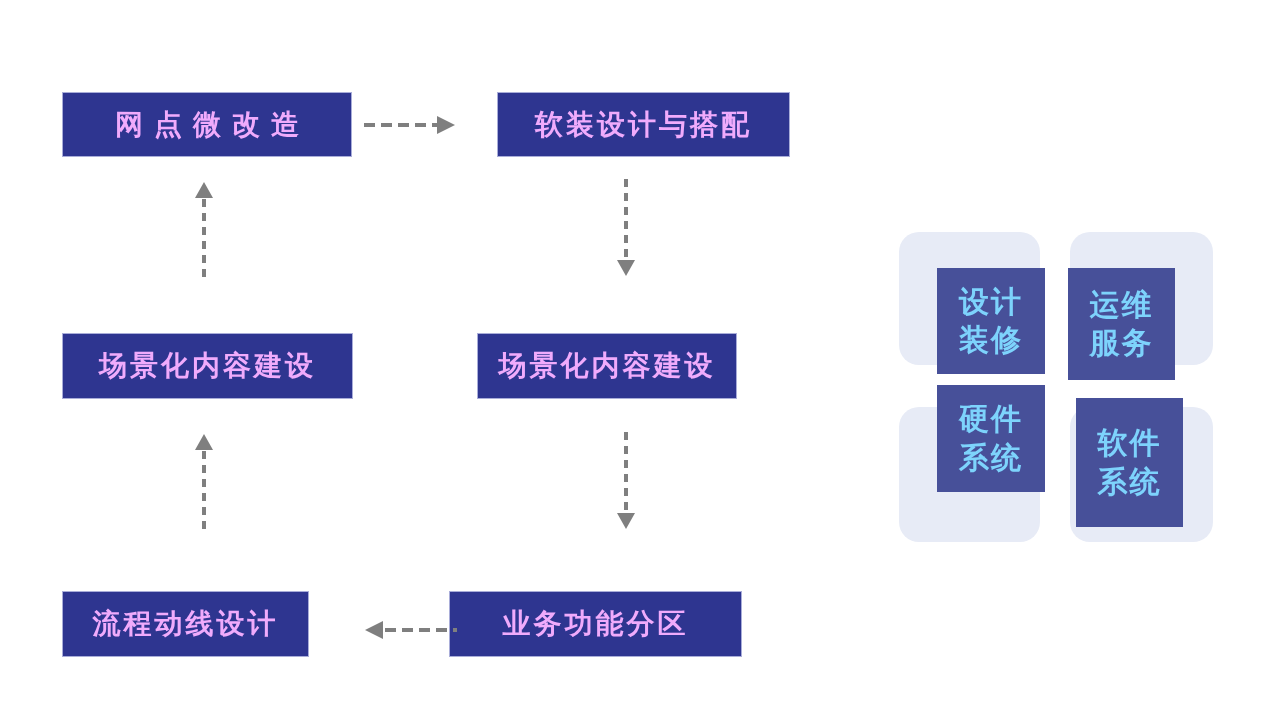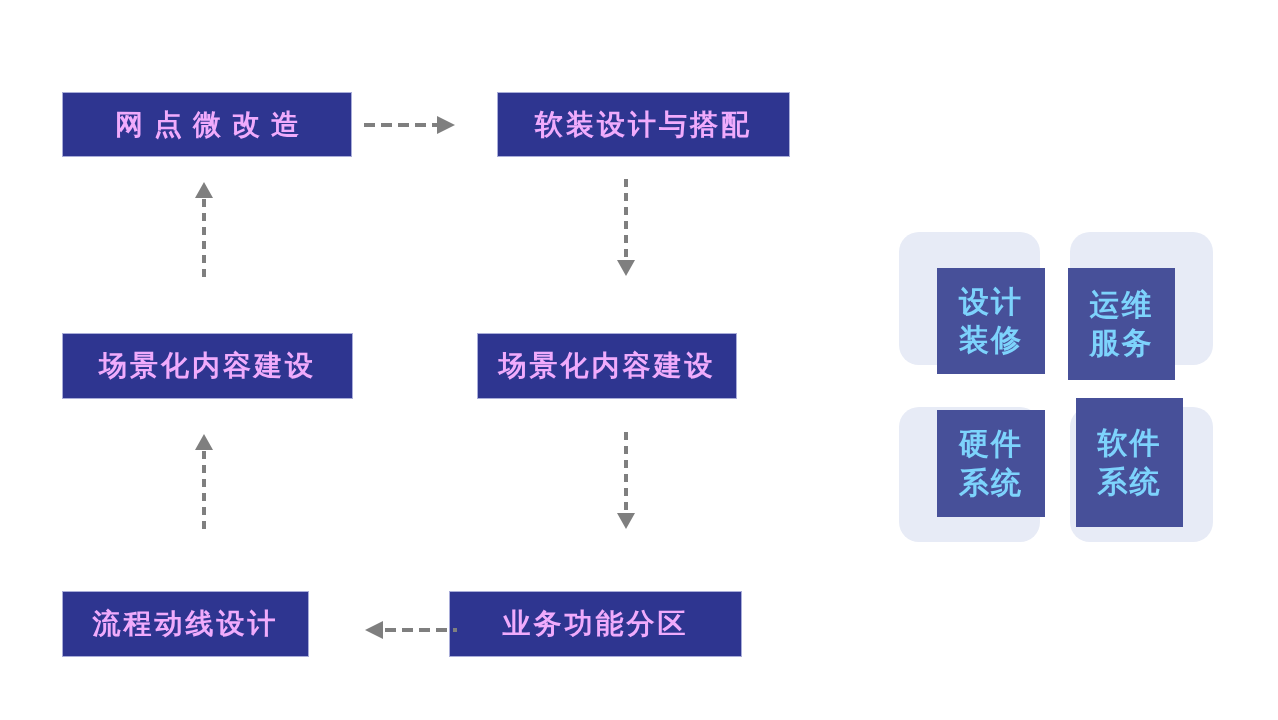--- a/index.html
+++ b/index.html
@@ -95,17 +95,17 @@
 <div class="grid-panel">
   <div class="grid-tile" style="left: 0px; top: 0px; width: 141px; height: 133px; background-color: rgb(231, 235, 246);"></div>
   <div class="grid-tile" style="left: 171px; top: 0px; width: 143px; height: 133px; background-color: rgb(231, 235, 246);"></div>
   <div class="grid-tile" style="left: 0px; top: 175px; width: 141px; height: 135px; background-color: rgb(231, 235, 246);"></div>
   <div class="grid-tile" style="left: 171px; top: 175px; width: 143px; height: 135px; background-color: rgb(231, 235, 246);"></div>
 
   <div class="grid-node" style="left: 38px; top: 36px; width: 108px; height: 106px; background-color: rgb(71, 80, 153);">设计
 装修</div>
   <div class="grid-node" style="left: 169px; top: 36px; width: 107px; height: 112px; background-color: rgb(71, 80, 153);">运维
 服务</div>
-  <div class="grid-node" style="left: 38px; top: 178px; width: 108px; height: 107px; background-color: rgb(71, 80, 153);">硬件
+  <div class="grid-node" style="left: 38px; top: 153px; width: 108px; height: 107px; background-color: rgb(71, 80, 153);">硬件
 系统</div>
   <div class="grid-node" style="left: 177px; top: 166px; width: 107px; height: 129px; background-color: rgb(71, 80, 153);">软件
 系统</div>
 </div>
 
 </body></html>

